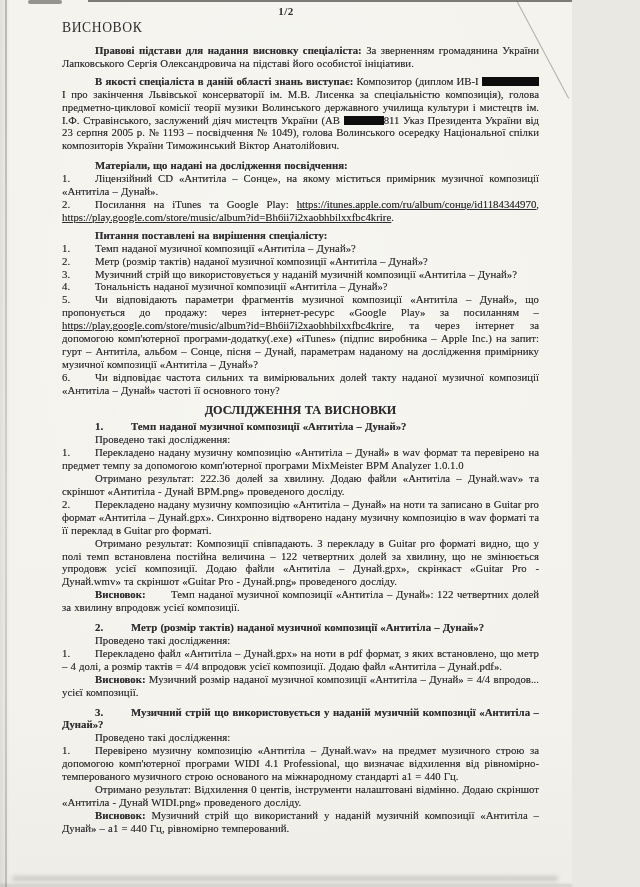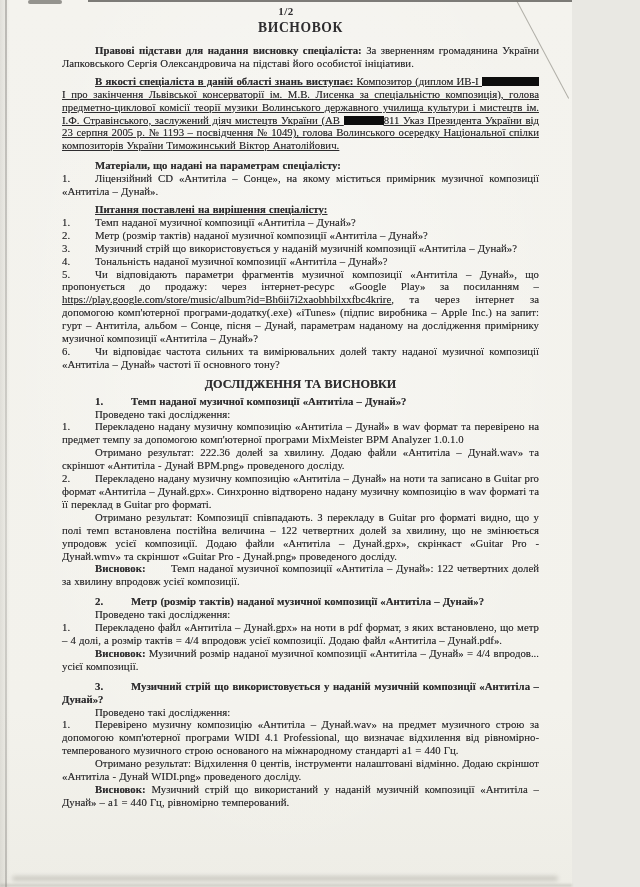--- a/index.html
+++ b/index.html
@@ -24,22 +24,22 @@
   .edge-left{top:0;left:5px;width:2px;height:100%;background:linear-gradient(180deg,rgba(95,92,88,0.35),rgba(95,92,88,0.18) 60%,rgba(95,92,88,0.3));}
   .edge-left-soft{top:0;left:0;width:10px;height:100%;background:linear-gradient(90deg,rgba(130,128,120,0.18),rgba(0,0,0,0));}
   .shadow-bottom{bottom:6px;left:12px;right:14px;height:5px;background:rgba(140,138,128,0.35);filter:blur(2px);border-radius:3px;}
   .shadow-bottom2{bottom:0;left:0;right:0;height:3px;background:rgba(120,118,110,0.25);filter:blur(1px);}
 
   .page-number{
     position:absolute;top:5px;left:0;right:0;text-align:center;
     font-weight:bold;font-size:11px;letter-spacing:0.5px;
   }
   h1.doc-title{
-    margin:16px 0 0 0;text-align:center;
-    font-size:13.6px;font-weight:bold;letter-spacing:0.6px;
+    margin:16px 0 0 0;
+    font-size:13.6px;font-weight:normal;letter-spacing:0.6px;
   }
   h2.doc-subtitle{
     margin:2px 0 0 0;text-align:center;
     font-size:11.9px;font-weight:bold;
   }
   #content p{margin:0;}
   .blk{
     font-size:10.8px;line-height:12.9px;text-align:justify;
     text-shadow:0 0 0.5px rgba(46,45,47,0.55);
     word-spacing:0.4px;
@@ -49,42 +49,43 @@
   .center{text-align:center;font-weight:bold;font-size:12.2px;text-indent:0;}
   .li{text-indent:0;}
   .num{display:inline-block;width:33px;text-indent:0;}
   .numheading .num{width:36px;}
   .link{text-decoration:underline;overflow-wrap:anywhere;}
   .redact{
     display:inline-block;height:9px;background:#0d0d0d;
     vertical-align:baseline;margin-bottom:-1px;
   }
   b{font-weight:bold;}
-  .mt4{margin-top:4px!important;} .mt5{margin-top:5px!important;text-decoration:underline;}
+  .mt4{margin-top:4px!important;} .mt5{margin-top:5px!important;}
   .mt7{margin-top:7px!important;} .mt8{margin-top:8px!important;}
   .mb3{margin-bottom:3px!important;}
 </style>
 </head>
 <body>
 
 <div class="page">
   <div class="artifact edge-top"></div>
   <div class="artifact edge-top-left-mark"></div>
   <div class="artifact crease-topright"></div>
   <div class="artifact edge-left-soft"></div>
   <div class="artifact edge-left"></div>
 
   <div class="page-number">1/2</div>
   <h1 class="doc-title">ВИСНОВОК</h1>
 
   <div id="content">
       <p class="blk para mt8"><b>Правові підстави для надання висновку спеціаліста: </b><span>За зверненням громадянина України Лапковського Сергія Олександровича на підставі його особистої ініціативи.</span></p>
       <p class="blk para mt5"><b>В якості спеціаліста в даній області знань виступає: </b><span>Композитор (диплом ИВ-І </span><span class="redact" style="width: 57px; background: rgb(13, 13, 13);"></span><span> І про закінчення Львівської консерваторії ім. М.В. Лисенка за спеціальністю композиція), голова предметно-циклової комісії теорії музики Волинського державного училища культури і мистецтв ім. І.Ф. Стравінського, заслужений діяч мистецтв України (АВ </span><span class="redact" style="width: 40px; background: rgb(13, 13, 13);"></span><span>811 Указ Президента України від 23 серпня 2005 р. № 1193 – посвідчення № 1049), голова Волинського осередку Національної спілки композиторів України Тиможинський Віктор Анатолійович.</span></p>
-      <p class="blk heading mt7"><b>Матеріали, що надані на параметрам спеціалісту:</b></p>
+      <p class="blk heading mt7"><b>Матеріали, що надані на дослідження посвідчення:</b></p>
       <p class="blk li"><span class="num">1.</span><span>Ліцензійний CD «Антитіла – Сонце», на якому міститься примірник музичної композиції «Антитіла – Дунай».</span></p>
+      <p class="blk li"><span class="num">2.</span><span>Посилання на iTunes та Google Play: </span><span class="link">https://itunes.apple.com/ru/album/сонце/id1184344970</span><span>, </span><span class="link">https://play.google.com/store/music/album?id=Bh6ii7i2xaobhbilxxfbc4krire</span><span>.</span></p>
       <p class="blk heading mt5"><b>Питання поставлені на вирішення спеціалісту:</b></p>
       <p class="blk li"><span class="num">1.</span><span>Темп наданої музичної композиції «Антитіла – Дунай»?</span></p>
       <p class="blk li"><span class="num">2.</span><span>Метр (розмір тактів) наданої музичної композиції «Антитіла – Дунай»?</span></p>
       <p class="blk li"><span class="num">3.</span><span>Музичний стрій що використовується у наданій музичній композиції «Антитіла – Дунай»?</span></p>
       <p class="blk li"><span class="num">4.</span><span>Тональність наданої музичної композиції «Антитіла – Дунай»?</span></p>
       <p class="blk li"><span class="num">5.</span><span>Чи відповідають параметри фрагментів музичної композиції «Антитіла – Дунай», що пропонується до продажу: через інтернет-ресурс «Google Play» за посиланням – </span><span class="link">https://play.google.com/store/music/album?id=Bh6ii7i2xaobhbilxxfbc4krire</span><span>, та через інтернет за допомогою комп'ютерної програми-додатку(.exe) «iTunes» (підпис виробника – Apple Inc.) на запит: гурт – Антитіла, альбом – Сонце, пісня – Дунай, параметрам наданому на дослідження примірнику музичної композиції «Антитіла – Дунай»?</span></p>
       <p class="blk li"><span class="num">6.</span><span>Чи відповідає частота сильних та вимірювальних долей такту наданої музичної композиції «Антитіла – Дунай» частоті її основного тону?</span></p>
       <p class="blk center mt7 mb3"><b>ДОСЛІДЖЕННЯ ТА ВИСНОВКИ</b></p>
       <p class="blk numheading mt4"><span class="num">1.</span><b>Темп наданої музичної композиції «Антитіла – Дунай»?</b></p>
       <p class="blk para"><span>Проведено такі дослідження:</span></p>

